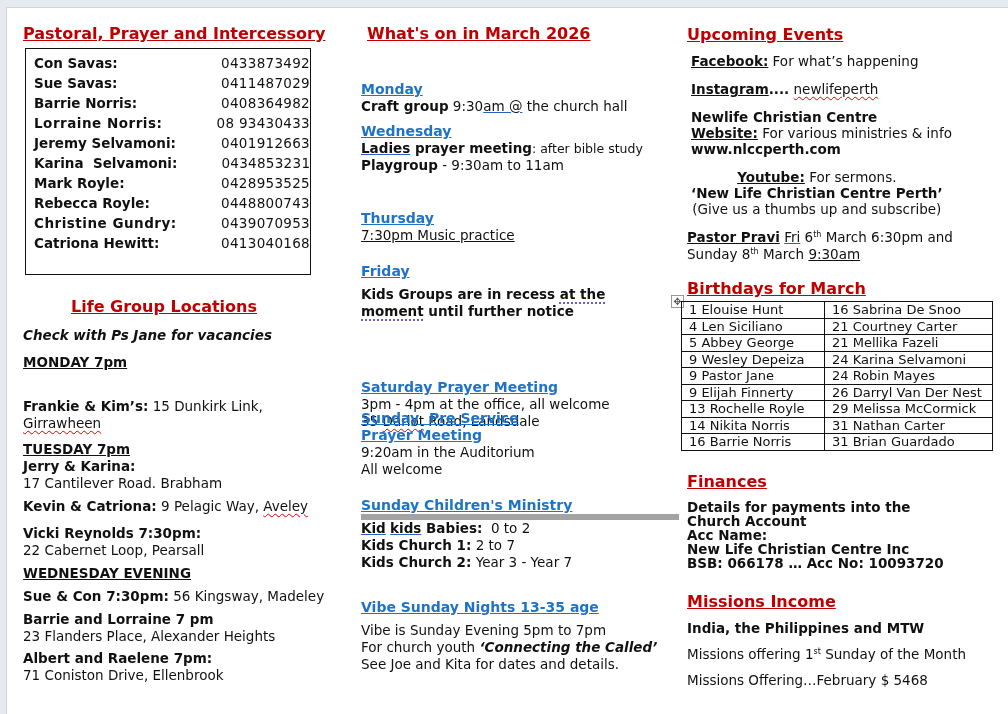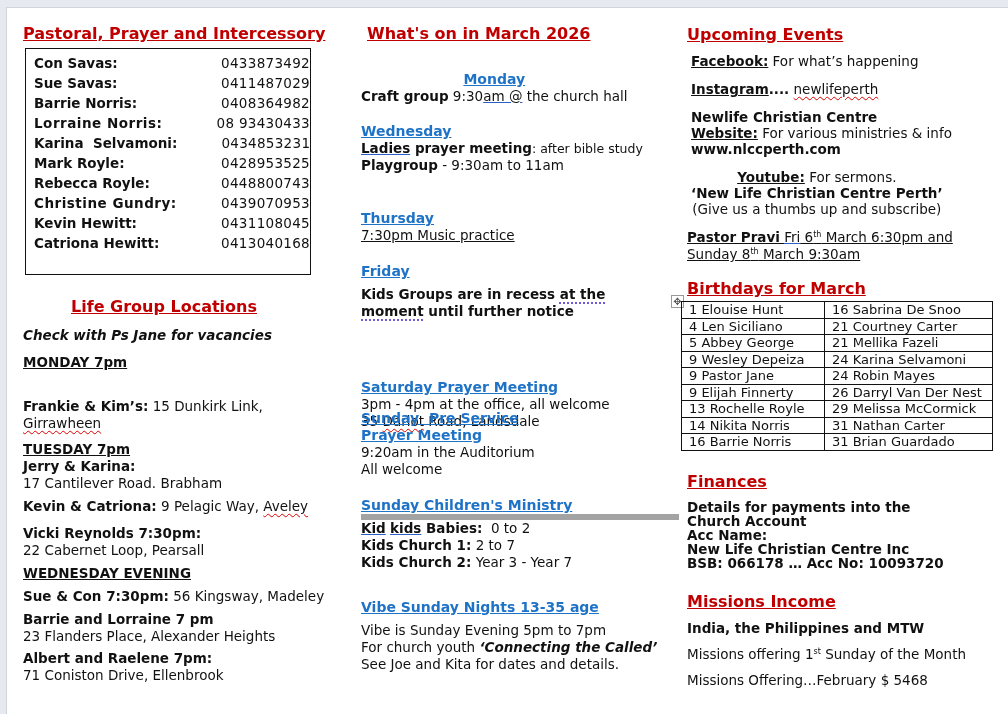--- a/index.html
+++ b/index.html
@@ -79,38 +79,38 @@
     </div>
   <div class="contact-row">
       <span class="contact-name">Barrie Norris:</span>
       <span class="contact-phone" style="padding-left:2px">0408364982</span>
     </div>
   <div class="contact-row">
       <span class="contact-name" style="letter-spacing:0.5px">Lorraine Norris:</span>
       <span class="contact-phone" style="margin-left:-2px">08 93430433</span>
     </div>
   <div class="contact-row">
+      <span class="contact-name">Jeremy Selvamoni:</span>
+      <span class="contact-phone">0401912663</span>
+    </div>
+  <div class="contact-row">
       <span class="contact-name" style="white-space:pre">Karina  Selvamoni:</span>
       <span class="contact-phone">0434853231</span>
     </div>
   <div class="contact-row">
       <span class="contact-name">Mark Royle:</span>
       <span class="contact-phone" style="padding-left:2px">0428953525</span>
     </div>
   <div class="contact-row">
       <span class="contact-name">Rebecca Royle:</span>
       <span class="contact-phone" style="padding-left:4px">0448800743</span>
     </div>
   <div class="contact-row">
       <span class="contact-name" style="letter-spacing:0.5px">Christine Gundry:</span>
       <span class="contact-phone">0439070953</span>
-    </div>
-  <div class="contact-row">
-      <span class="contact-name">Kevin Hewitt:</span>
-      <span class="contact-phone">0431108045</span>
     </div>
   <div class="contact-row">
       <span class="contact-name">Catriona Hewitt:</span>
       <span class="contact-phone">0413040168</span>
     </div>
 </div>
 
 <div class="abs h-red" style="left:71px; top:297px;">Life Group Locations</div>
 <div class="abs t b i" style="left:23px; top:327px;">Check with Ps Jane for vacancies</div>
 
@@ -139,21 +139,21 @@
   <div class="b">Barrie and Lorraine 7 pm</div>
   <div>23 Flanders Place, Alexander Heights</div>
 </div>
 <div class="abs t" style="left:23px; top:650px;">
   <div class="b">Albert and Raelene 7pm:</div>
   <div>71 Coniston Drive, Ellenbrook</div>
 </div>
 
 <div class="abs h-red" style="left:367px; top:24px;">What's on in March 2026</div>
 
-<div class="abs t" style="left:361px; top:71px;text-align:center;">
+<div class="abs t" style="left:361px; top:81px;">
   <div class="h-blue">Monday</div>
   <div><span class="b">Craft group</span><span> 9:30</span><span class="blu" style="white-space:pre">am @</span><span> the church hall</span></div>
 </div>
 
 <div class="abs t" style="left:361px; top:123px;">
   <div class="h-blue">Wednesday</div>
   <div><span class="b blu">Ladies</span><span class="b"> prayer meeting</span><span style="font-size:12.5px">: after bible study</span></div>
   <div><span class="b">Playgroup</span><span> - 9:30am to 11am</span></div>
 </div>
 
@@ -205,21 +205,21 @@
   <div><span class="b u">Website:</span><span> For various ministries &amp; info</span></div>
   <div class="b">www.nlccperth.com</div>
 </div>
 
 <div class="abs t" style="left:691px; top:169px; line-height:16px;text-align:center;">
   <div><span class="b u">Youtube:</span><span> For sermons.</span></div>
   <div class="b">‘New Life Christian Centre Perth’</div>
   <div>(Give us a thumbs up and subscribe)</div>
 </div>
 
-<div class="abs t" style="left:687px; top:229px; line-height:17px;text-decoration:underline;">
+<div class="abs t" style="left:687px; top:229px; line-height:17px;">
   <div><span class="b u">Pastor Pravi</span> <span class="blu"> Fri</span><span> 6</span><sup>th</sup><span> March 6:30pm and</span></div>
   <div><span>Sunday 8</span><sup>th</sup><span style="white-space:pre"> March </span><span class="u">9:30am</span></div>
 </div>
 
 <div class="abs h-red" style="left:687px; top:279px;">Birthdays for March</div>
 <div class="move-handle">✥</div>
 
 <table class="bday">
   <tbody>
       <tr>

